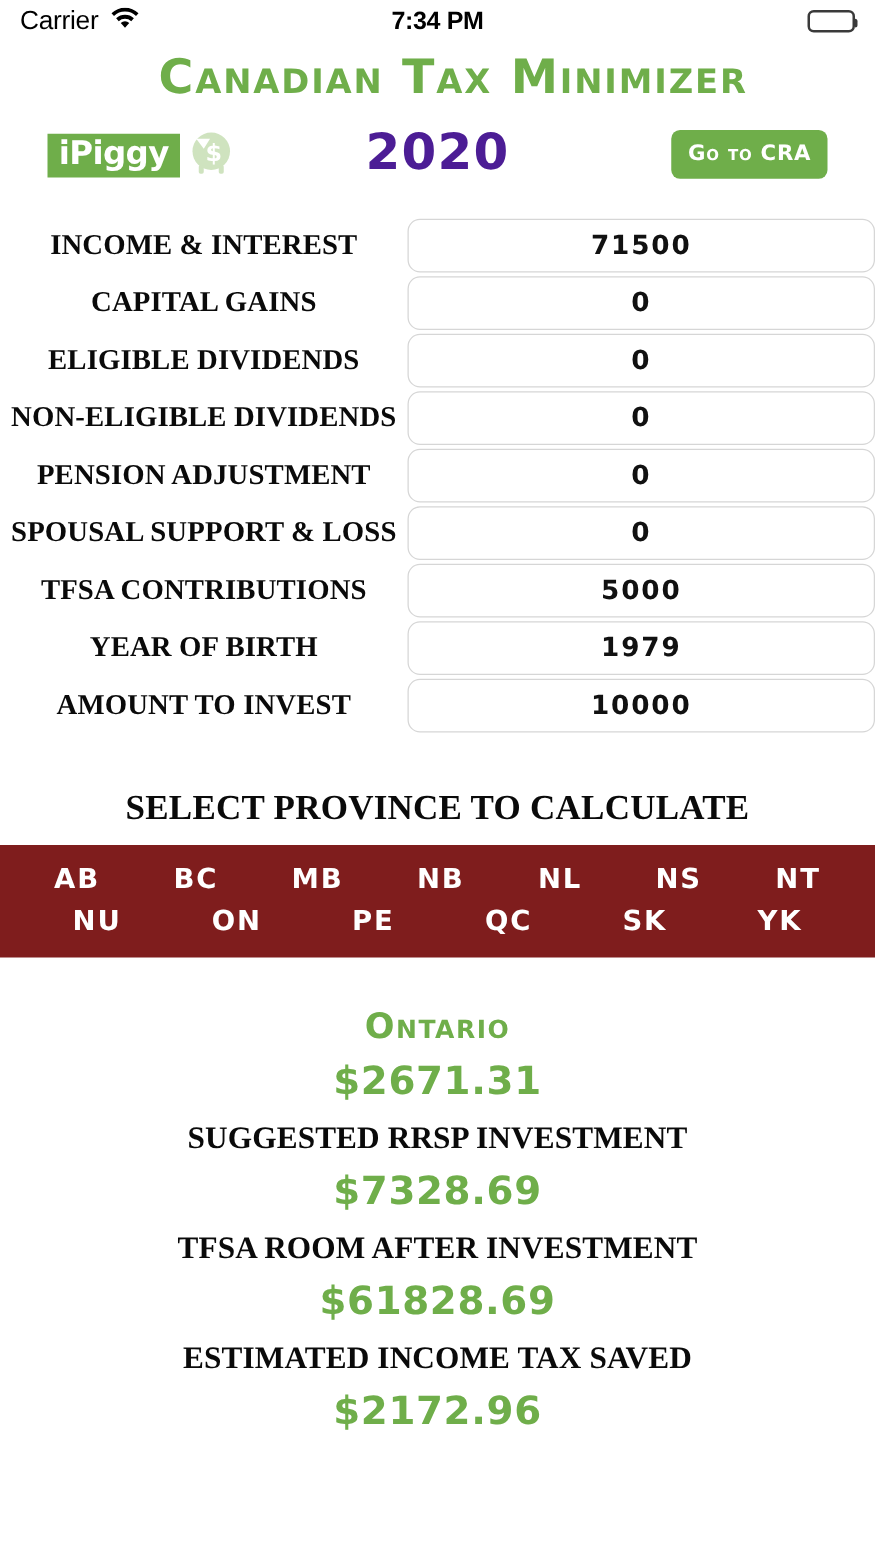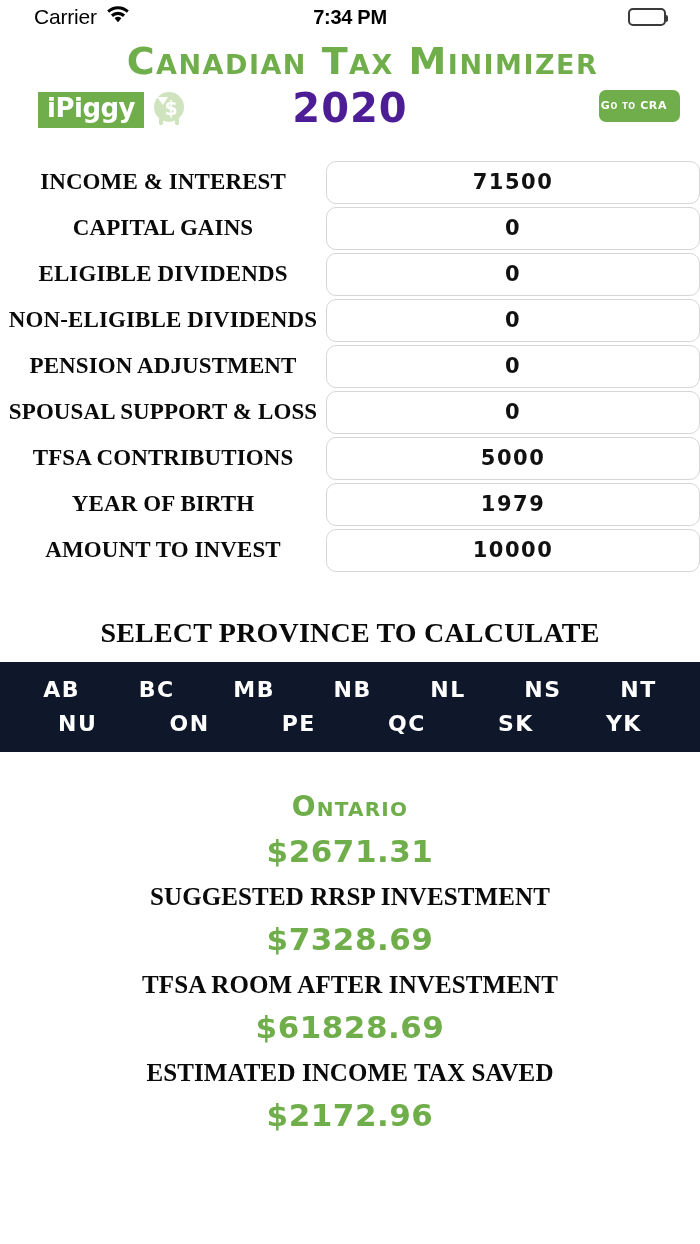--- a/index.html
+++ b/index.html
@@ -13,21 +13,21 @@
     font-family: "Liberation Serif", serif;
     overflow: hidden;
     position: relative;
   }
 
   
   .statusbar {
     height: 34px;
     display: flex;
     align-items: center;
-    padding: 0 34px;
+    padding: 0 16px;
     box-sizing: border-box;
     position: relative;
     justify-content: center;
   }
   .sb-left {
     display: flex;
     align-items: center;
     gap: 9px;
   }
   .sb-carrier {
@@ -85,21 +85,21 @@
     font-variant: small-caps;
     letter-spacing: 1.5px;
     line-height: 1;
     margin-top: 8px;
     white-space: nowrap;
     padding-left: 25px;
   }
   .header-row {
     position: relative;
     height: 52px;
-    margin-top: 4px;
+    margin-top: 18px;
   }
   .year {
     position: absolute;
     left: 0; right: 0;
     top: 0;
     text-align: center;
     color: #4c1d95;
     font-family: "DejaVu Sans", sans-serif;
     font-weight: 700;
     font-size: 40px;
@@ -119,30 +119,30 @@
     padding: 3px 9px 5px 9px;
     color: #ffffff;
     font-family: "DejaVu Sans", sans-serif;
     font-weight: 700;
     font-size: 26px;
     line-height: 1.05;
     letter-spacing: -0.5px;
   }
   .cra-btn {
     position: absolute;
-    right: 20px;
+    right: 38px;
     top: 6px;
     background: #6FAE4A;
     color: #ffffff;
     border: none;
     border-radius: 7px;
-    padding: 9px 13px 10px 2px;
-    font-family: "DejaVu Sans", sans-serif;
-    font-weight: 700;
-    font-size: 11px;
+    padding: 9px 13px 10px 13px;
+    font-family: "DejaVu Sans", sans-serif;
+    font-weight: 700;
+    font-size: 17px;
     font-variant: small-caps;
     letter-spacing: 0.6px;
     cursor: pointer;
   }
 
   
   .form {
     margin-top: 23px;
   }
   .form-row {
@@ -181,21 +181,21 @@
   .province-heading {
     text-align: center;
     font-family: "Liberation Serif", serif;
     font-weight: 700;
     font-size: 28px;
     color: #0a0a0a;
     margin-top: 44px;
     letter-spacing: 0.2px;
   }
   .province-band {
-    background: #0f172a;
+    background: #7f1d1d;
     margin-top: 13px;
     padding: 10px 0 12px 0;
   }
   .province-row {
     display: flex;
     align-items: center;
     justify-content: space-around;
     height: 34px;
     padding: 0 14px;
     box-sizing: border-box;

